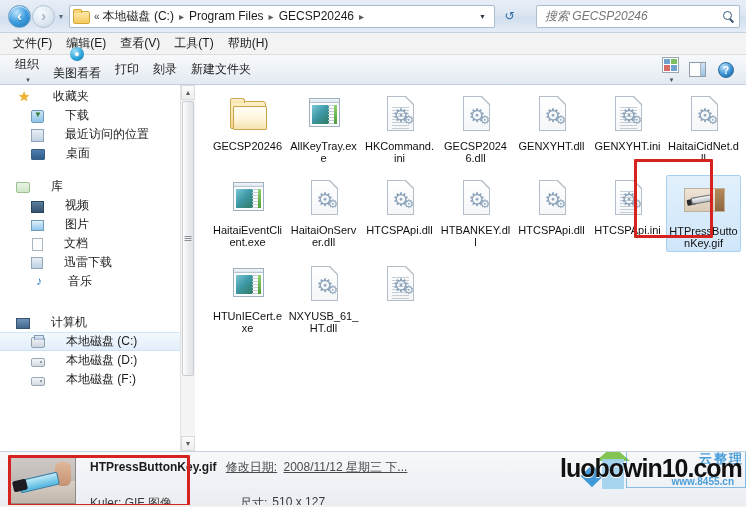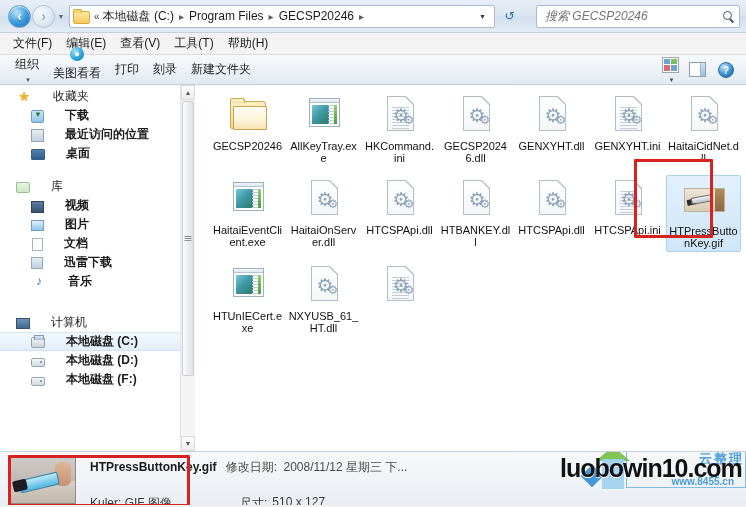--- a/index.html
+++ b/index.html
@@ -188,21 +188,21 @@
     border-right: 1px solid #ffffff;
   }
   .side-group { margin-top: 2px; }
   .side-row {
     display: flex; align-items: center;
     height: 19px;
     font-size: 12px; color: #1b1b1b;
     padding-left: 16px;
     white-space: nowrap;
   }
-  .side-row.child { padding-left: 31px; font-weight: bold; }
+  .side-row.child { padding-left: 31px; }
   .side-row.selected {
     background: linear-gradient(to bottom, #f2f8fd, #e2eefb);
     border-top: 1px solid #d4e7f7;
     border-bottom: 1px solid #cfe2f4;
   }
   .side-ico { width: 16px; height: 15px; flex: 0 0 auto; margin-right: 5px; position: relative; }
   .side-label { overflow: hidden; text-overflow: ellipsis; margin-left: 16px; }
 
   
   .ico-star {
@@ -446,21 +446,21 @@
     position: absolute; left: 2px; top: 22px; width: 14px; height: 11px;
     background: #1c1c22; transform: rotate(-13deg); border-radius: 2px;
   }
   .dp-thumb .hand {
     position: absolute; right: 4px; top: 4px; width: 16px; height: 24px;
     background: linear-gradient(to bottom,#e0b79a,#c69272); border-radius: 6px;
   }
   .dp-text { flex: 1 1 auto; min-width: 0; padding-top: 2px; }
   .dp-line1 { font-size: 12px; color: #1b1b1b; white-space: nowrap; }
   .dp-line1 .fname { font-weight: bold; }
-  .dp-line1 .meta { color: #4a4a4a; margin-left: 6px; }
+  .dp-line1 .meta { color: #4a4a4a; margin-left: 6px; text-decoration: underline; }
   .dp-line2 {
     display: flex; font-size: 12px; color: #3a3a3a; margin-top: 19px; white-space: nowrap;
   }
   .dp-line2 .c1 { width: 150px; }
 
   
   .watermark {
     position: absolute; right: 0px; top: -6px;
     width: 186px; height: 58px;
     pointer-events: none;

